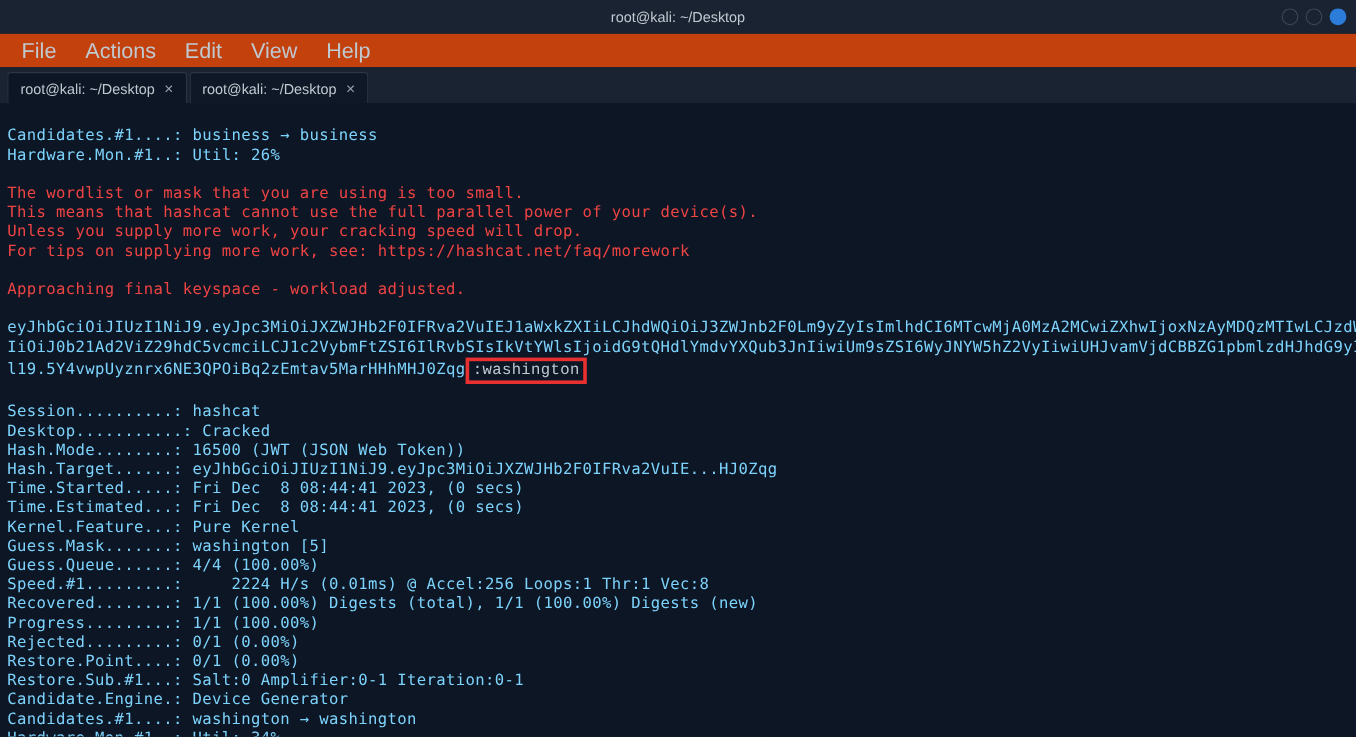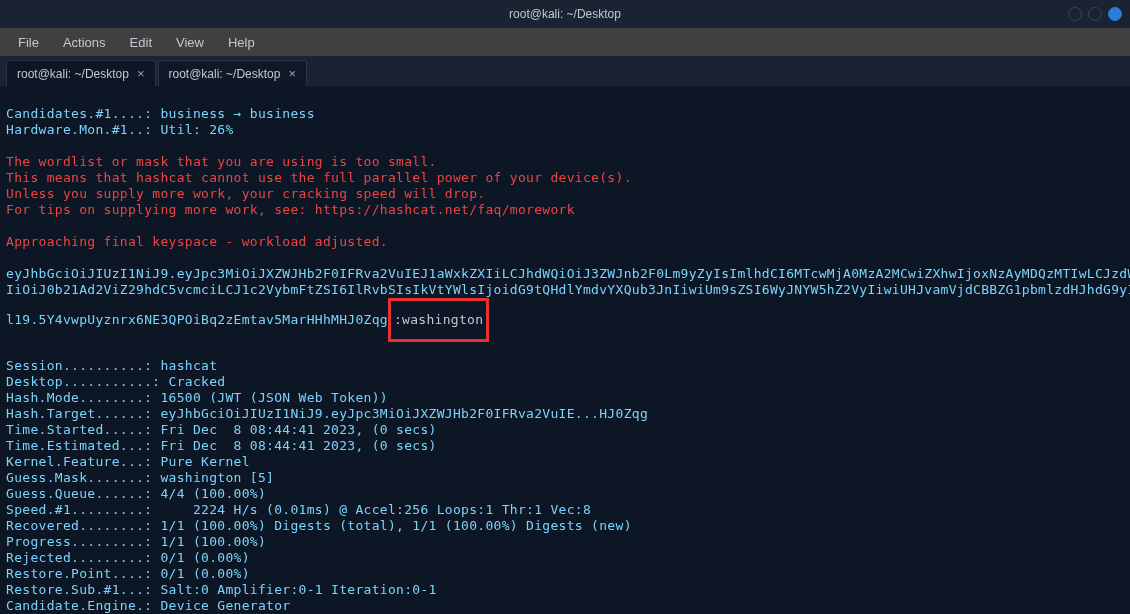--- a/index.html
+++ b/index.html
@@ -37,27 +37,27 @@
       width: 14px;
       height: 14px;
       border-radius: 50%;
       border: 1px solid #3a4555;
     }
     .win-min { background: #1a2332; }
     .win-max { background: #1a2332; }
     .win-close { background: #2b7dd9; border-color: #2b7dd9; }
     .menubar {
       height: 28px;
-      background: #404040;
+      background: #c2410c;
       display: flex;
       align-items: center;
       padding: 0 8px;
       gap: 4px;
       font-family: sans-serif;
-      font-size: 13px;
+      font-size: 18px;
       color: #c0c8d0;
     }
     .menu-item {
       padding: 4px 10px;
     }
     .tabbar {
       height: 30px;
       background: #1a2332;
       display: flex;
       align-items: flex-end;
@@ -91,23 +91,24 @@
       overflow: hidden;
       line-height: 16px;
       white-space: pre;
       font-size: 13px;
       letter-spacing: 0.3px;
     }
     .white { color: #7dd3fc; }
     .orange { color: #ef4444; }
     .highlight-box {
       border: 3px solid #e83030;
-      padding: 11px 3px;
+      padding: 0 3px;
       display: inline-block;
       color: #c0c8d0;
+      font-family: Liberation Mono, monospace;
     }
   </style>
 </head>
 <body>
 
 <div class="titlebar">
   <span class="title-text">root@kali: ~/Desktop</span>
   <div class="window-controls">
     <div class="win-btn win-min"></div>
     <div class="win-btn win-max"></div>

